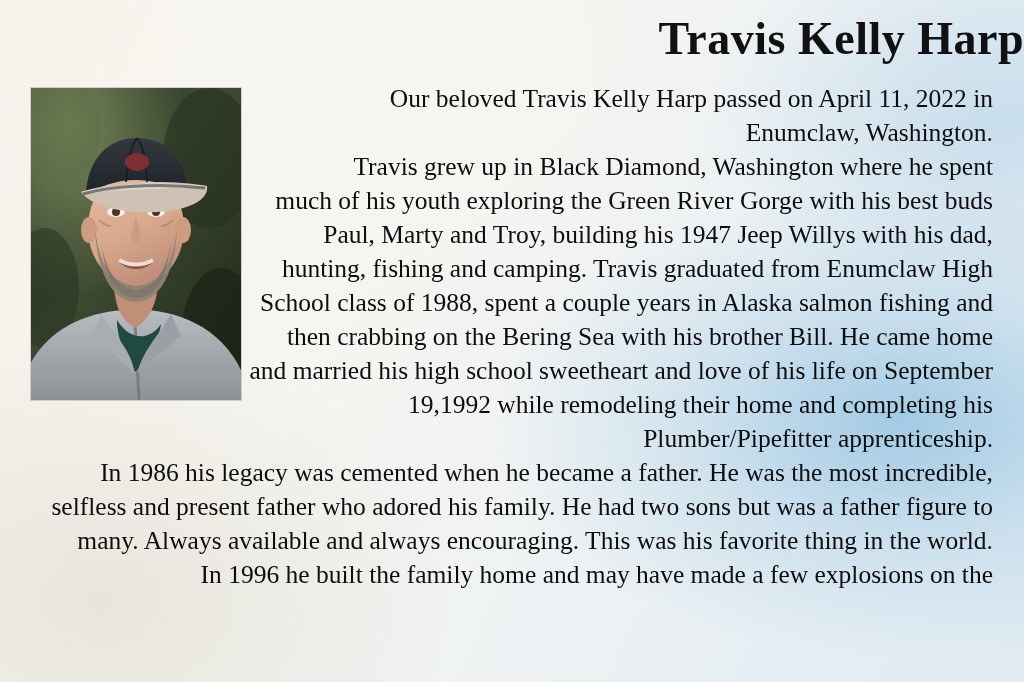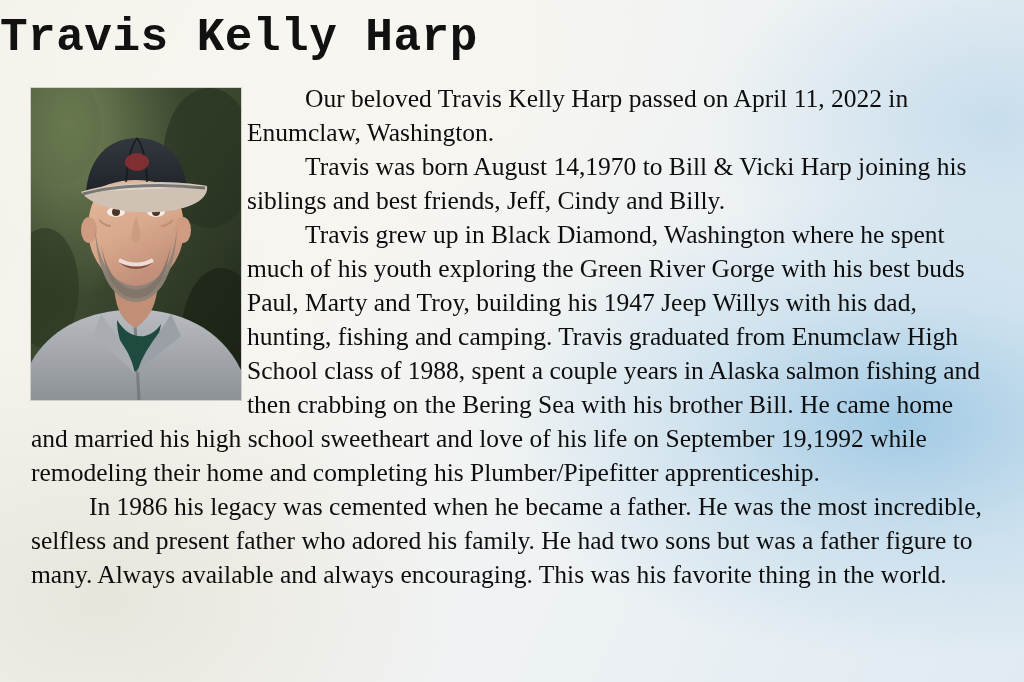--- a/index.html
+++ b/index.html
@@ -24,22 +24,22 @@
       radial-gradient(ellipse 40% 40% at 97% 18%, rgba(186,214,233,0.70) 0%, rgba(255,255,255,0) 70%),
       radial-gradient(ellipse 50% 55% at 10% 88%, rgba(228,226,216,0.85) 0%, rgba(255,255,255,0) 70%),
       radial-gradient(ellipse 60% 50% at 30% 10%, rgba(248,246,240,0.95) 0%, rgba(255,255,255,0) 70%),
       linear-gradient(115deg, #f4f1ea 0%, #f7f5f0 32%, #eef2f4 62%, #dfeaf2 100%);
   }
   .title {
     position: absolute;
     top: 12px;
     left: 0;
     width: 1024px;
-    text-align: left;
-    font-family: Liberation Mono, monospace;
+    text-align: right;
+    font-family: Liberation Serif, serif;
     font-weight: 700;
     font-size: 46px;
     letter-spacing: 0.5px;
     color: #111111;
     white-space: nowrap;
   }
   .photo {
     position: absolute;
     left: 31px;
     top: 88px;
@@ -51,21 +51,21 @@
   }
   .photo svg { display: block; }
   .body-text {
     position: absolute;
     left: 31px;
     top: 82px;
     width: 962px;
     font-size: 25.5px;
     line-height: 34px;
     color: #0e0e0e;
-    text-align: left;
+    text-align: right;
   }
   .body-text p {
     margin: 0;
   }
   .indent {
     text-indent: 58px;
   }
   
   .float-box {
     float: left;
@@ -157,18 +157,18 @@
 
       <path d="M50 104 C 86 92, 140 92, 176 98 C 178 110, 162 122, 126 124 C 92 126, 60 118, 50 104 Z" fill="#cfc2b4"></path>
       <path d="M50 104 C 86 94, 140 94, 176 98 C 150 100, 92 102, 50 104 Z" fill="#e0d6c9"></path>
       <path d="M52 106 C 86 96, 140 96, 174 100" stroke="#2a2e34" stroke-width="3" fill="none" opacity="0.55"></path>
     </svg>
   </div>
 
   <div class="body-text">
     <div class="float-box"></div>
     <p class="indent">Our beloved Travis Kelly Harp passed on April 11, 2022 in Enumclaw, Washington.</p>
-    <p class="indent">Travis was born August 14,1970 to Bill &amp; Vicki Harp joining his siblings and best friends, Jeff, Cindy and Billy.</p>
     <p class="indent">Travis grew up in Black Diamond, Washington where he spent much of his youth exploring the Green River Gorge with his best buds Paul, Marty and Troy, building his 1947 Jeep Willys with his dad, hunting, fishing and camping. Travis graduated from Enumclaw High School class of 1988, spent a couple years in Alaska salmon fishing and then crabbing on the Bering Sea with his brother Bill. He came home and married his high school sweetheart and love of his life on September 19,1992 while remodeling their home and completing his Plumber/Pipefitter apprenticeship.</p>
     <p class="indent">In 1986 his legacy was cemented when he became a father. He was the most incredible, selfless and present father who adored his family. He had two sons but was a father figure to many. Always available and always encouraging. This was his favorite thing in the world.</p>
+    <p class="indent">In 1996 he built the family home and may have made a few explosions on the</p>
   </div>
 
 </div>
 
 </body></html>

